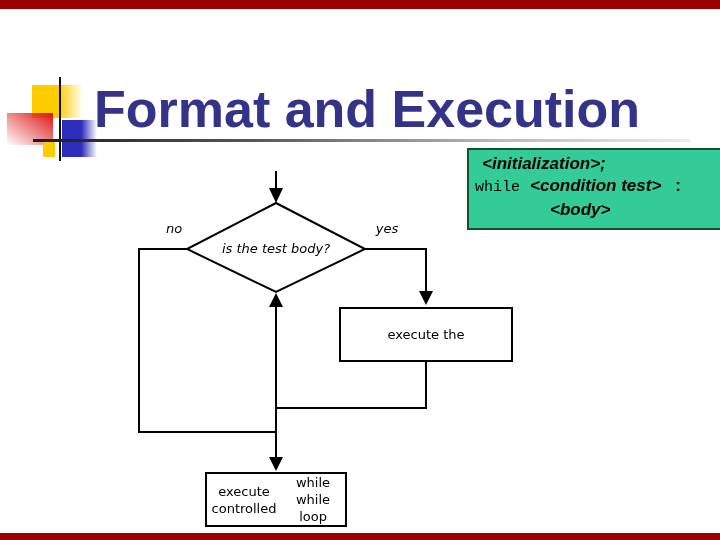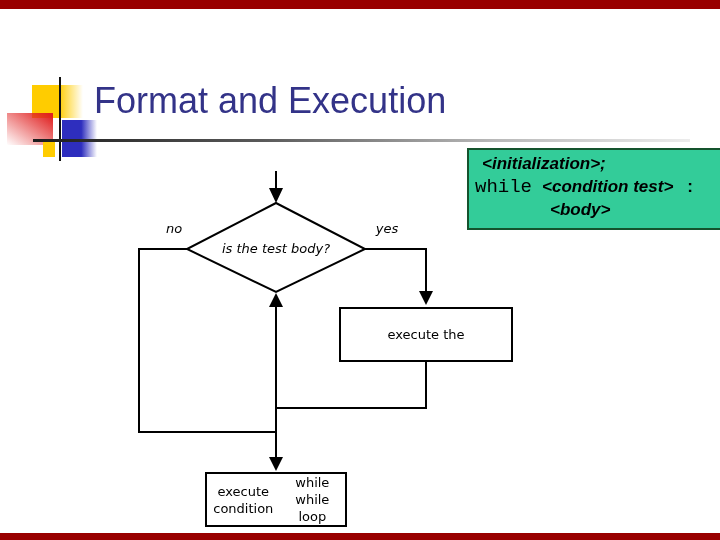--- a/index.html
+++ b/index.html
@@ -17,32 +17,32 @@
   .sq-red{position:absolute;left:7px;top:113px;width:46px;height:32px;
     background:linear-gradient(to bottom left,#e02020 5%,rgba(255,240,240,0.05));}
   .sq-blue{position:absolute;left:62px;top:120px;width:35px;height:37px;
     background:linear-gradient(to right,#2e2ebe 55%,rgba(46,46,190,0));}
   .sq-yellow-small{position:absolute;left:43px;top:142px;width:12px;height:15px;background:#ffcc00;}
   .cross-v{position:absolute;left:59px;top:77px;width:2px;height:84px;background:#111;}
   .rule{position:absolute;left:33px;top:139px;width:657px;height:3px;
     background:linear-gradient(to right,#1c1c1c,#5a5a5a 35%,#b8b8b8 70%,#ececec);}
 
   
-  .title{position:absolute;left:94px;top:83px;margin:0;font-size:36px;font-weight:normal;
+  .title{position:absolute;left:94px;top:83px;margin:0;font-size:52px;font-weight:bold;
     color:#333388;line-height:1;font-family:"Liberation Sans",sans-serif;white-space:nowrap;}
 
   
   .codebox{position:absolute;left:467px;top:148px;width:264px;height:78px;
     background:#33cc99;border:2px solid #14532d;}
   .code-line{position:absolute;white-space:nowrap;font-size:17px;font-weight:bold;
     font-style:italic;color:#000;font-family:"Liberation Sans",sans-serif;}
   .cl1{left:13px;top:4px;}
   .cl2{left:6px;top:26px;font-weight:normal;font-style:normal;}
   .cl3{left:81px;top:50px;}
-  .kw{font-family:"Liberation Mono","DejaVu Sans Mono",monospace;font-size:19px;
+  .kw{font-family:"Liberation Mono","DejaVu Sans Mono",monospace;font-size:15px;
     font-weight:normal;font-style:normal;}
   .em{font-weight:bold;font-style:italic;margin-left:10px;}
   .colon{font-weight:bold;margin-left:14px;}
 
   
   .fc-svg{position:absolute;left:0;top:0;width:720px;height:540px;}
   .fc-label{position:absolute;font-size:13px;color:#000;text-align:center;white-space:nowrap;font-style:italic;}
   .lbl-question{left:196px;top:241px;width:160px;}
   .lbl-no{left:158px;top:221px;width:32px;}
   .lbl-yes{left:372px;top:221px;width:30px;}
@@ -88,21 +88,21 @@
 
   <div class="fc-label lbl-question">is the test body?</div>
   <div class="fc-label lbl-no">no</div>
   <div class="fc-label lbl-yes">yes</div>
 
   <div class="fc-box box-execute">
     <span>execute the</span>
   </div>
 
   <div class="fc-box box-after">
-    <span>execute condition</span>
+    <span>execute controlled</span>
     <span>while while loop</span>
   </div>
 
   <div class="codebox">
     <div class="code-line cl1">&lt;initialization&gt;;</div>
     <div class="code-line cl2">
       <span class="kw">while</span><span class="em">&lt;condition test&gt;</span><span class="colon">:</span>
     </div>
     <div class="code-line cl3">&lt;body&gt;</div>
   </div>

